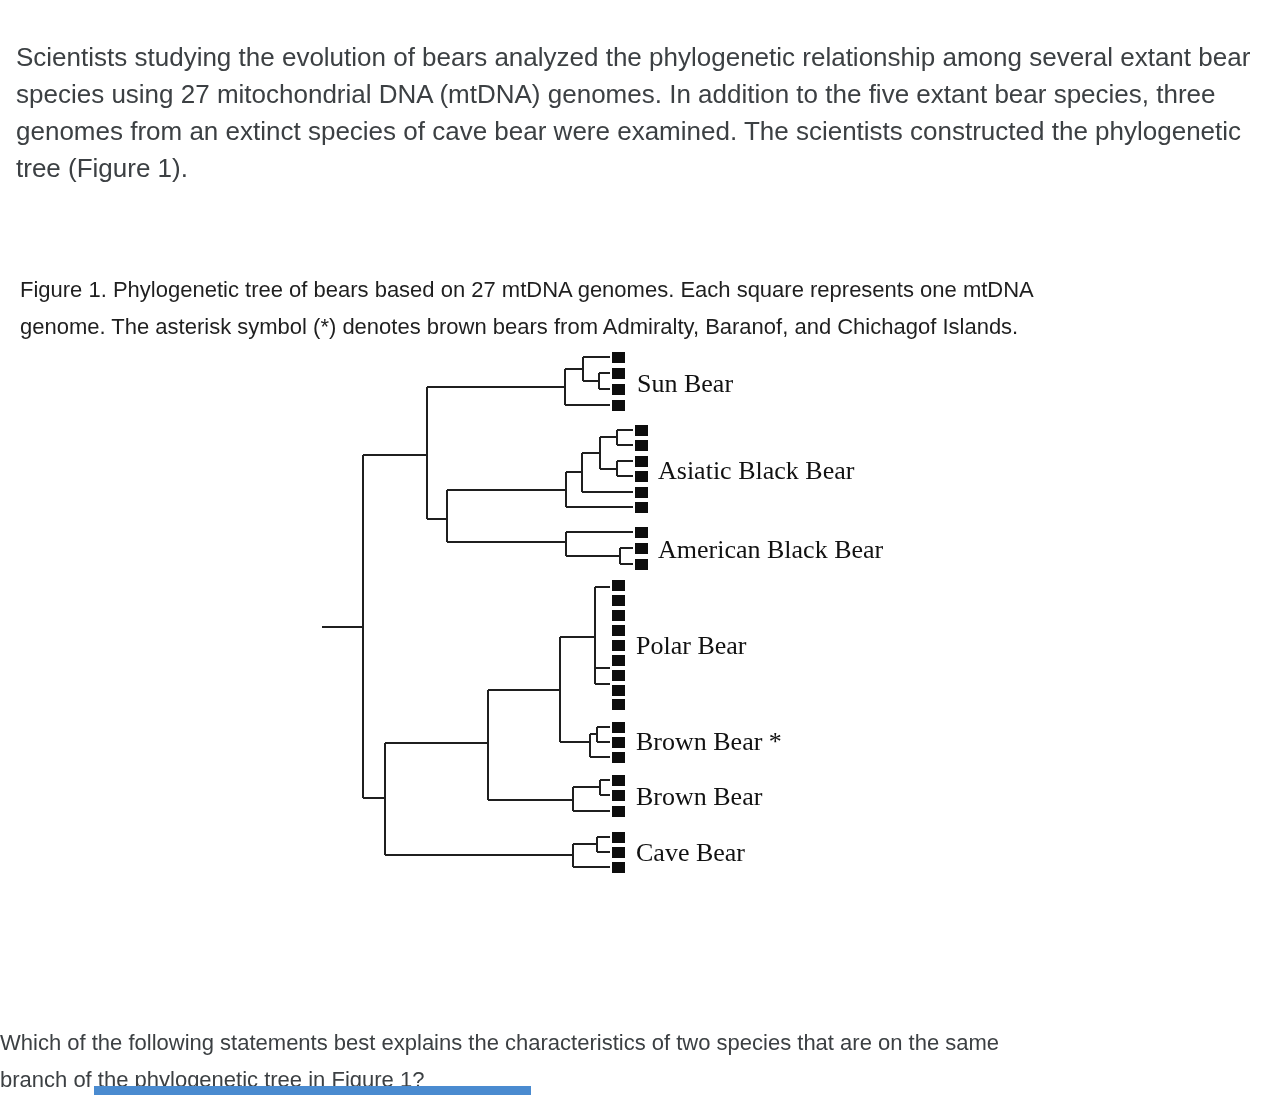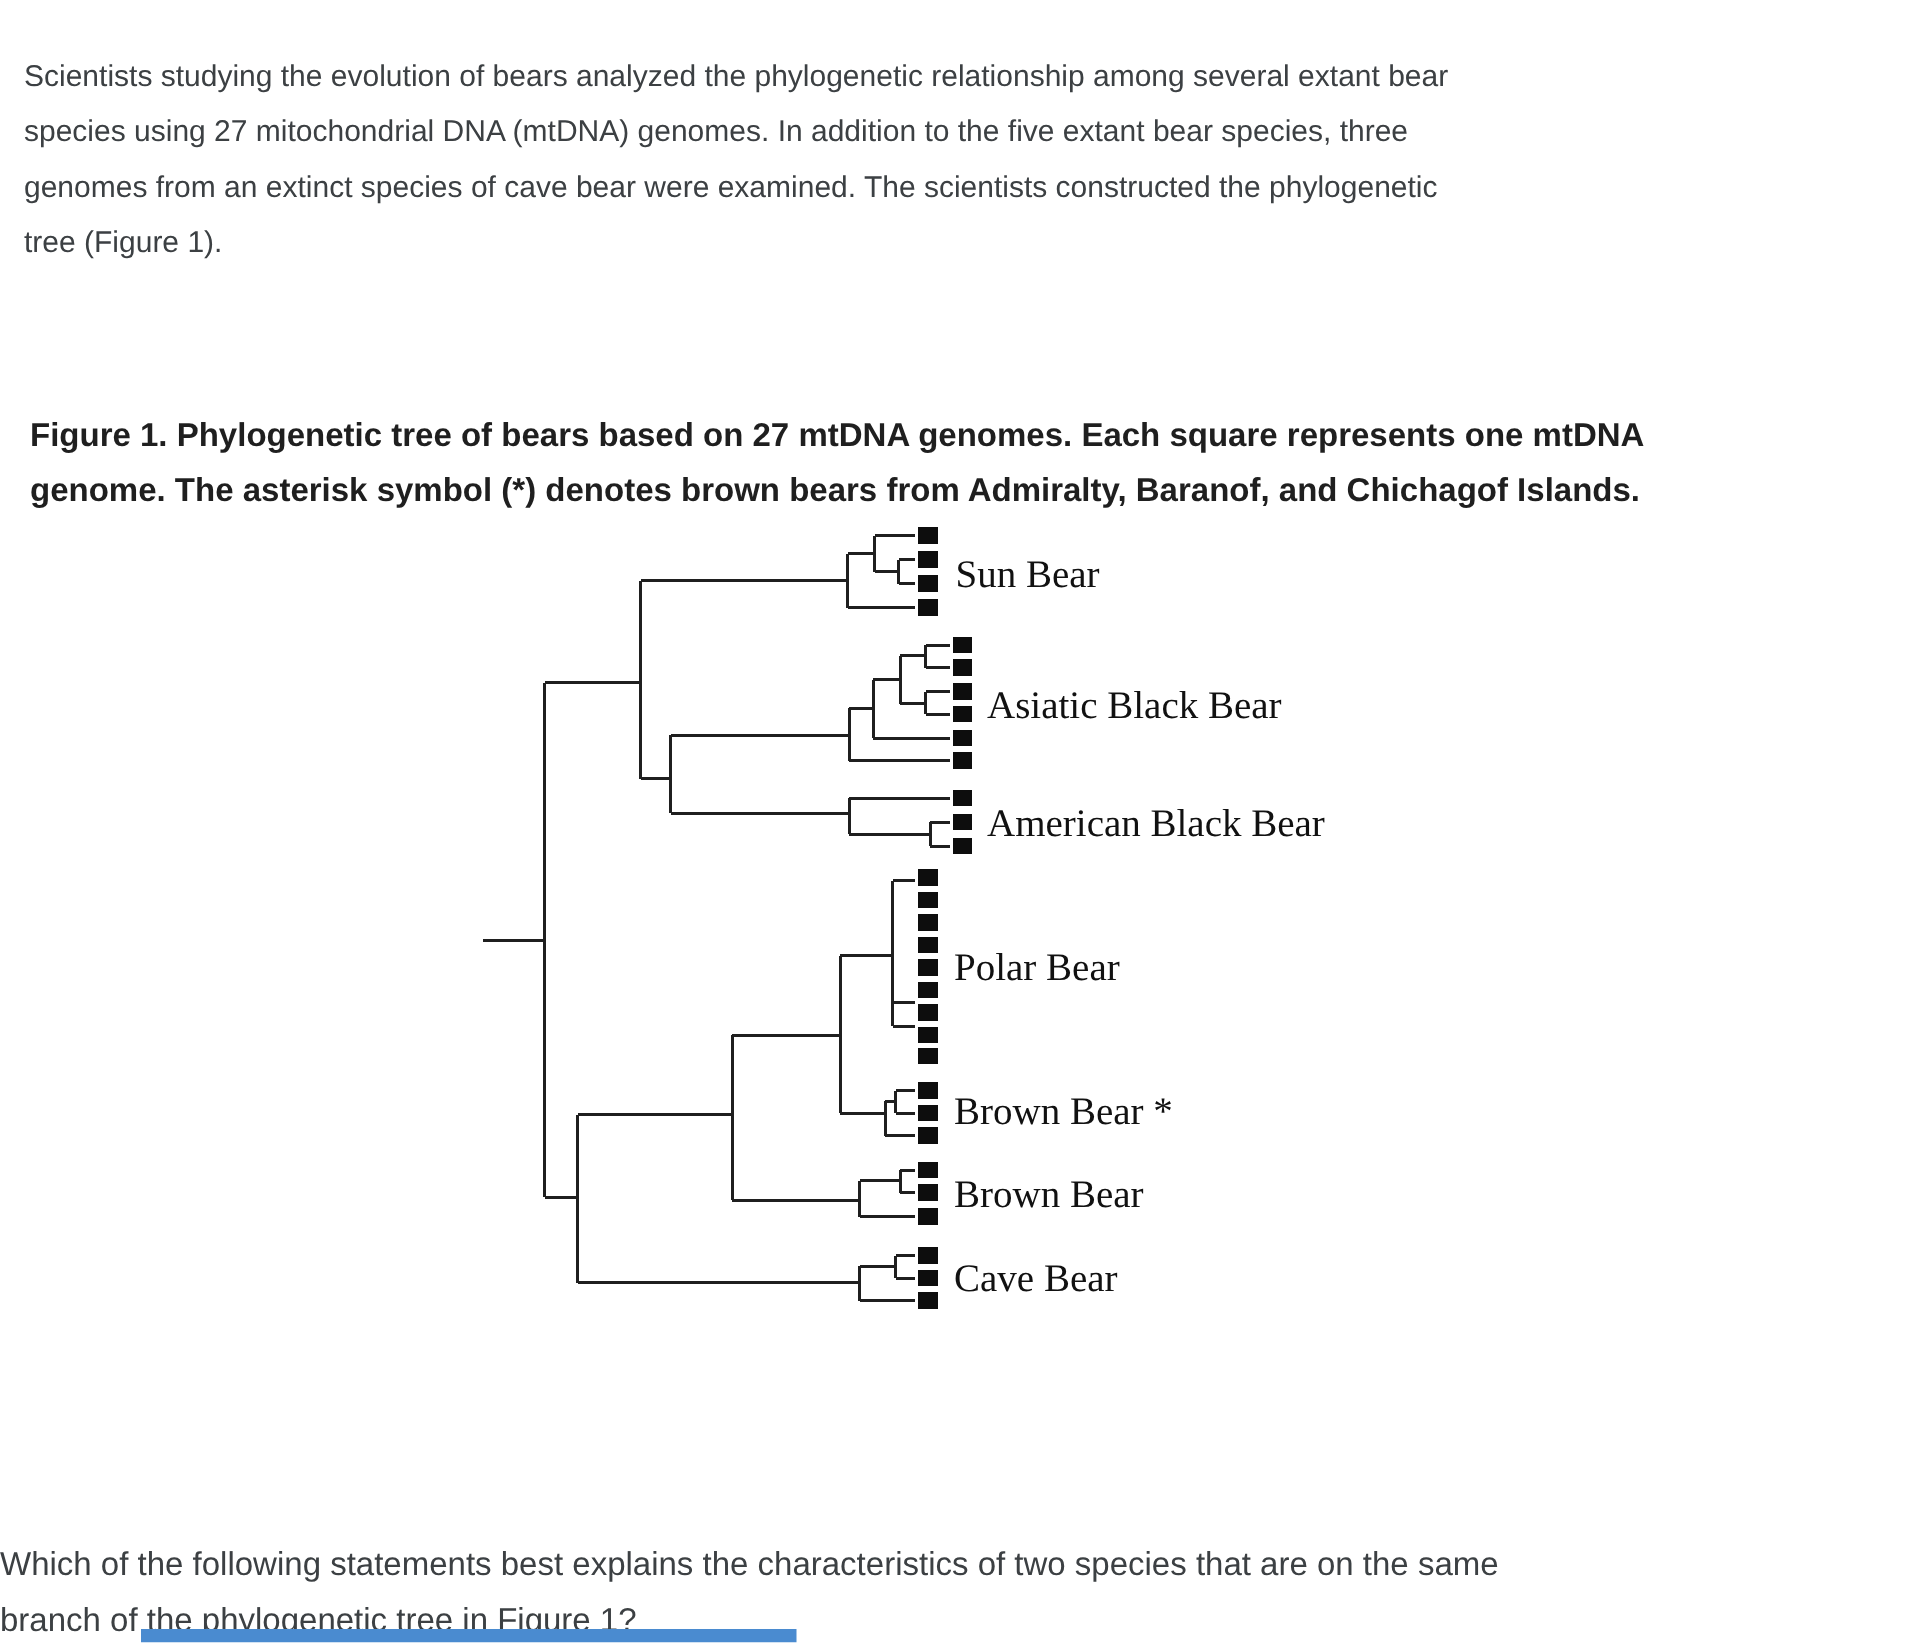--- a/index.html
+++ b/index.html
@@ -2,25 +2,25 @@
 <html><head>
 <meta charset="utf-8">
 <style>
   html,body{margin:0;padding:0;}
   body{
     width:1274px;height:1095px;background:#ffffff;position:relative;
     font-family:"Liberation Sans",sans-serif;overflow:hidden;
   }
   .passage{
     position:absolute;left:16px;top:13px;width:1250px;
-    font-size:20px;line-height:37px;color:#3c4043;white-space:pre-line;
+    font-size:26px;line-height:37px;color:#3c4043;white-space:pre-line;
   }
   .caption{
     position:absolute;left:20px;top:255px;width:1240px;
-    font-size:22px;line-height:37px;font-weight:700;color:#1f1f1f;white-space:pre-line;margin-top:16px;
+    font-size:22px;line-height:37px;font-weight:400;color:#1f1f1f;white-space:pre-line;margin-top:16px;
   }
   .tree-svg{position:absolute;left:0;top:0;}
   .question{
     position:absolute;left:0;top:1002px;width:1230px;
     font-size:22px;line-height:37px;color:#3c4043;white-space:pre-line;
   }
   .bottom-bar{
     position:absolute;left:94px;top:1086px;width:437px;height:9px;
   }
 </style>

